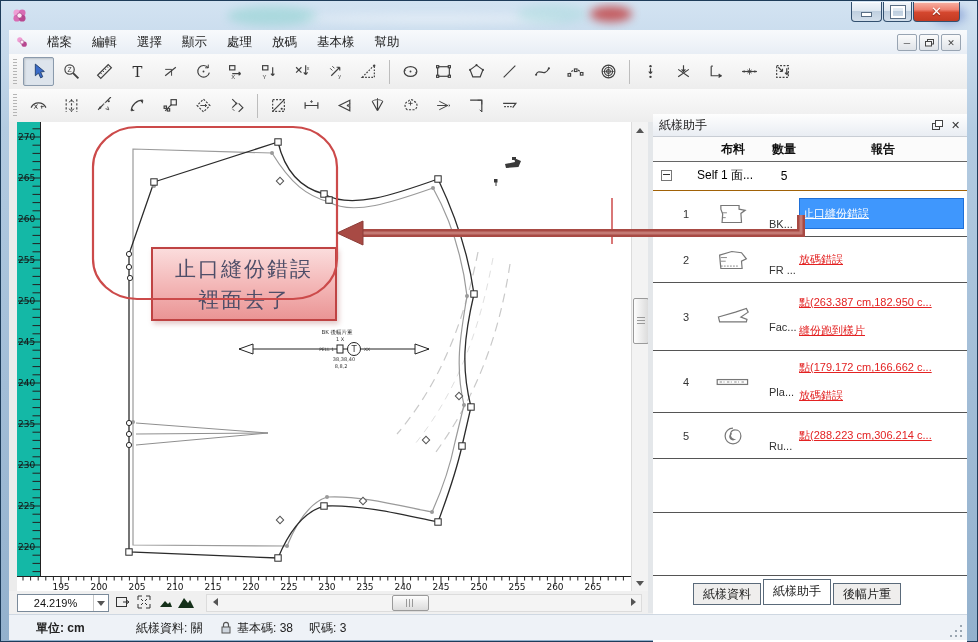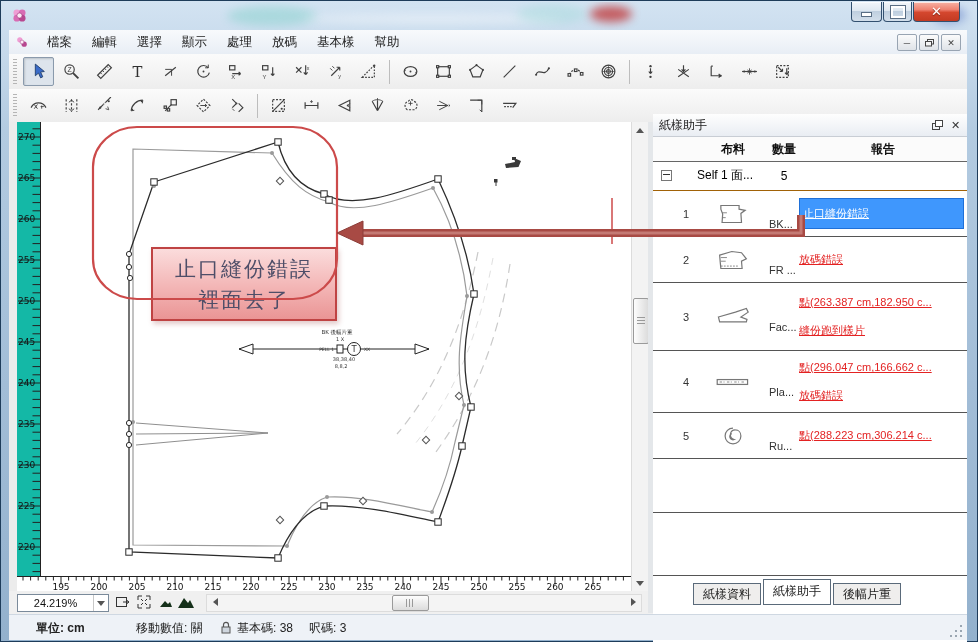--- a/index.html
+++ b/index.html
@@ -792,21 +792,21 @@
           <div class="prow" style="height:62px;">
             <div class="c-num">4</div>
             <div class="c-thumb">
               <svg viewBox="0 0 28 18">
                 <rect x="1" y="7" width="25" height="4"></rect>
                 <path d="M3 9h4M9 9h4M15 9h4M21 9h3" stroke-dasharray="2 1.2" stroke-width=".7"></path>
               </svg>
             </div>
             <div class="c-name">Pla...</div>
             <div class="c-report">
-              <span class="rlink">點(296.047 cm,166.662 c...</span>
+              <span class="rlink">點(179.172 cm,166.662 c...</span>
               <span class="rlink">放碼錯誤</span>
             </div>
           </div>
           <div class="prow" style="height:46px;">
             <div class="c-num">5</div>
             <div class="c-thumb">
               <svg viewBox="0 0 28 18">
                 <path d="M14 2.5A6.5 6.5 0 1 0 20.5 9c0-3-2-5-4.5-5a4 4 0 0 0-1 7.9A2.6 2.6 0 0 1 13 7"></path>
               </svg>
             </div>
@@ -859,21 +859,21 @@
           </div>
         <div class="hthumb"></div>
         <div class="sbtn" style="left:auto;right:0;top:-1px;">
             <div class="tri-rt"></div>
           </div>
       </div>
     </div>
 
     <div class="statusbar">
       <span class="sitem" style="left:27px;font-weight:bold;">單位: cm</span>
-      <span class="sitem" style="left:127px;">移動數值: 關</span>
+      <span class="sitem" style="left:127px;">紙樣資料: 關</span>
       <svg class="sitem" style="left:212px;top:6px;" width="10" height="13" viewBox="0 0 10 13">
         <path d="M2.5,6 V3.8 a2.5,2.5 0 0 1 5,0 V6" fill="none" stroke="#555" stroke-width="1.2"></path>
         <rect x="1" y="6" width="8" height="6" fill="#cfd6de" stroke="#555"></rect>
       </svg>
       <span class="sitem" style="left:228px;">基本碼: 38</span>
       <span class="sitem" style="left:300px;">呎碼: 3</span>
       <div class="resize-grip"></div>
     </div>
 
     <div class="notebox">

